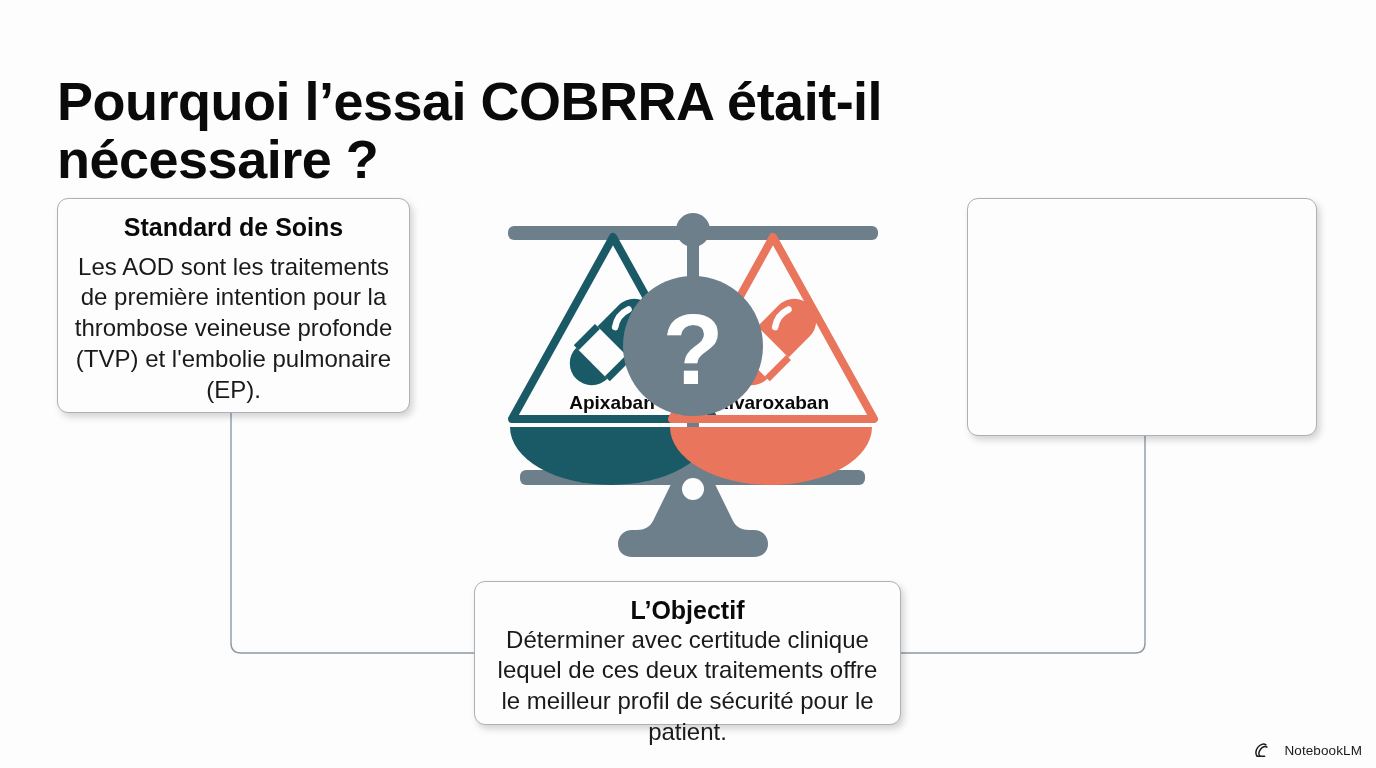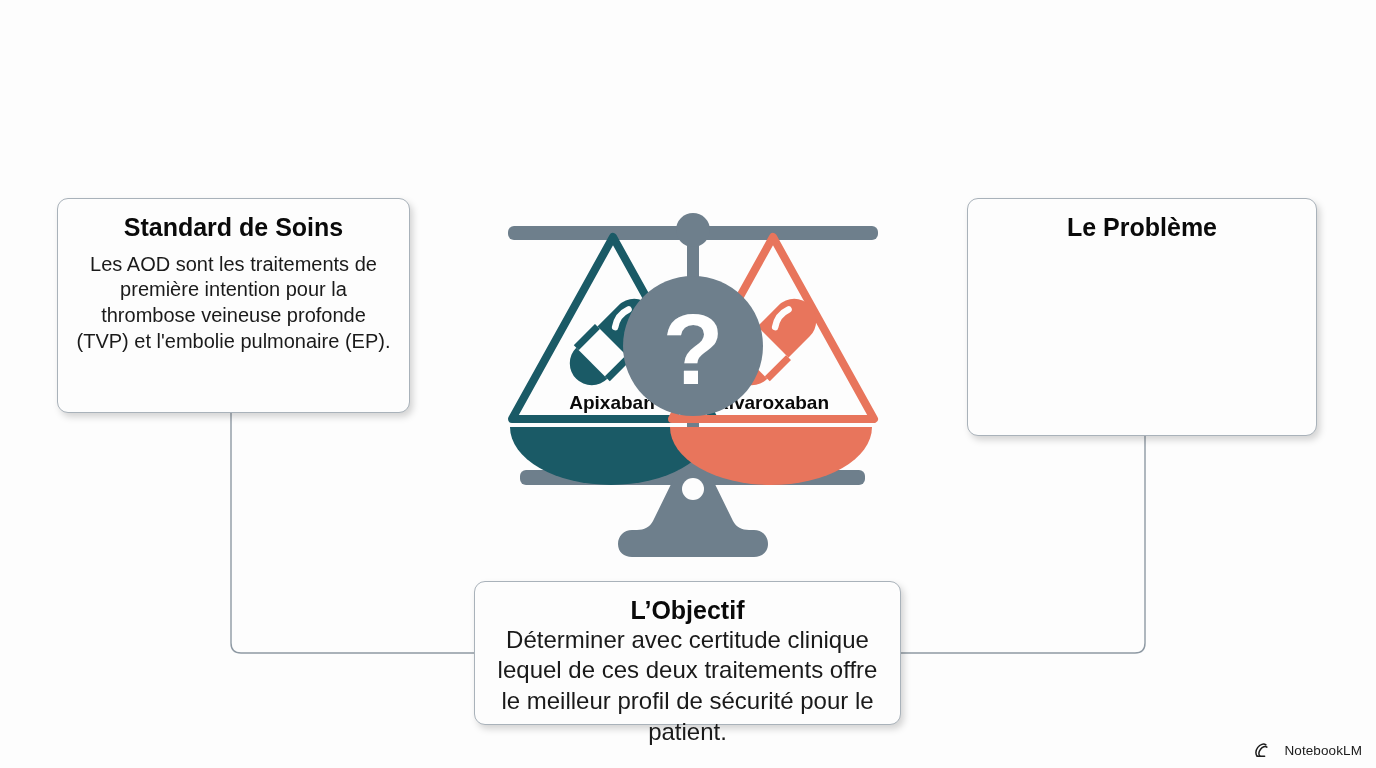--- a/index.html
+++ b/index.html
@@ -43,21 +43,21 @@
     padding: 14px 16px 8px 16px;
   }
   .card-title {
     font-size: 25px;
     font-weight: 700;
     color: #0a0a0a;
     margin: 0 0 10px 0;
     line-height: 1.15;
   }
   .card-body {
-    font-size: 20px;
+    font-size: 24px;
     line-height: 1.28;
     color: #1a1a1a;
     margin: 0;
   }
 
   #card-standard { left: 57px;  top: 198px; width: 353px; height: 215px; }
   #card-probleme { left: 967px; top: 198px; width: 350px; height: 238px; }
   #card-objectif { left: 474px; top: 581px; width: 427px; height: 144px; }
   #card-objectif .card-title { font-size: 25px; margin-bottom: 0; }
   #card-objectif .card-body  { font-size: 24px; }
@@ -105,35 +105,36 @@
     font-weight: 500;
     color: #1b1b1b;
     letter-spacing: 0.1px;
   }
 </style>
 </head>
 <body>
 
 <div id="stage">
 
+  <h1 id="page-title">Pourquoi l’essai COBRRA était-il
+nécessaire ?</h1>
 
   <svg id="connectors" viewBox="0 0 1376 768" width="1376" height="768" aria-hidden="true">
 
     <path d="M231,413 L231,643 Q231,653 241,653 L474,653" fill="none" stroke="#8e99a3" stroke-width="1.4"></path>
 
     <path d="M1145,436 L1145,643 Q1145,653 1135,653 L901,653" fill="none" stroke="#8e99a3" stroke-width="1.4"></path>
   </svg>
 
   <div class="card" id="card-standard">
     <p class="card-title">Standard de Soins</p>
     <p class="card-body">Les AOD sont les traitements de première intention pour la thrombose veineuse profonde (TVP) et l'embolie pulmonaire (EP).</p>
   </div>
 
   <div class="card" id="card-probleme">
-    <p class="card-title">Le Problème</p>
   </div>
 
   <div class="card" id="card-objectif">
     <p class="card-title">L’Objectif</p>
     <p class="card-body">Déterminer avec certitude clinique lequel de ces deux traitements offre le meilleur profil de sécurité pour le patient.</p>
   </div>
 
   <svg id="scale" viewBox="0 0 545 348" width="545" height="348">
 
     <defs>

